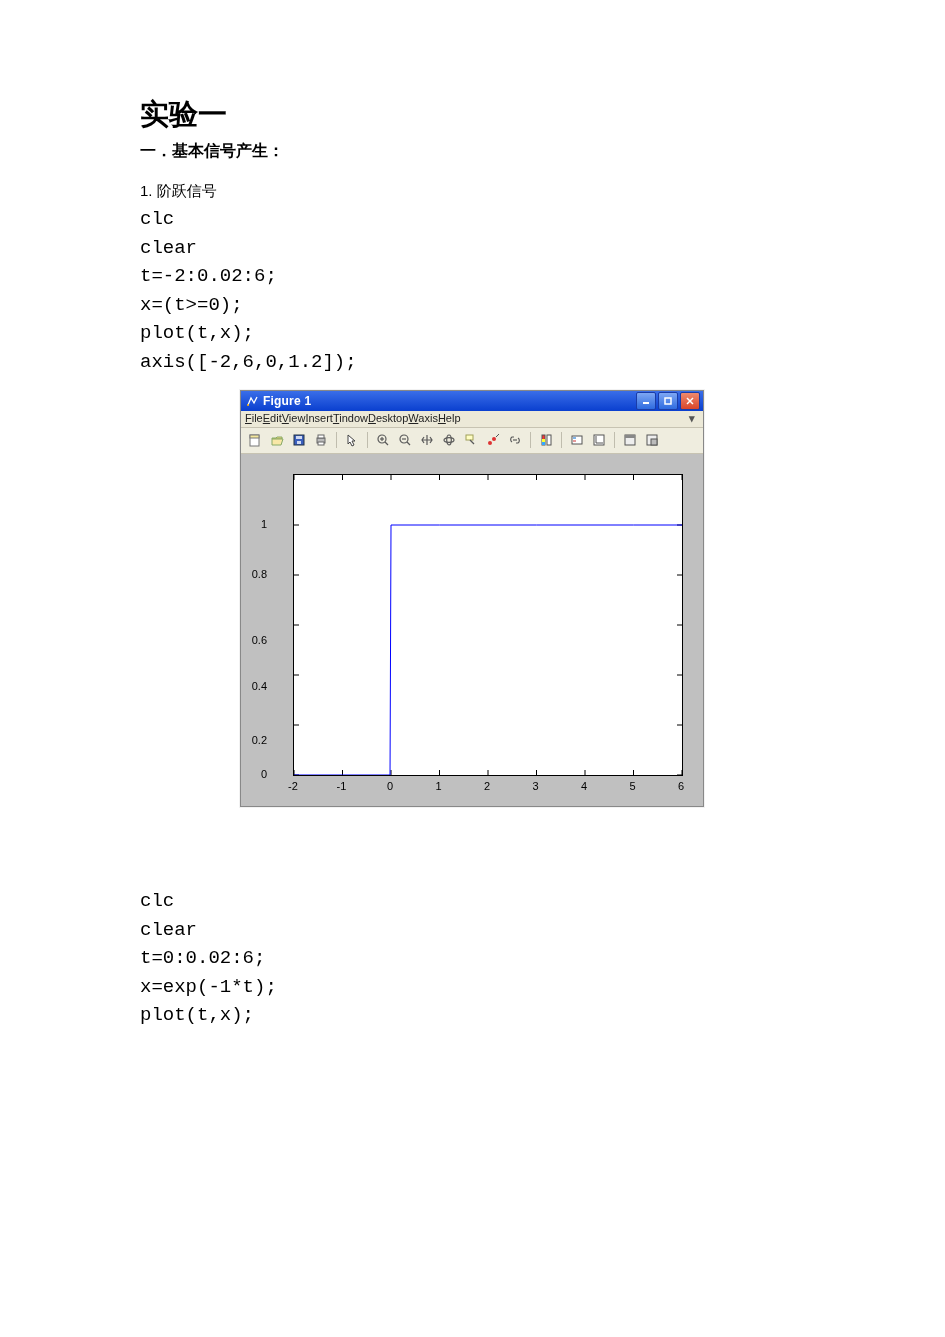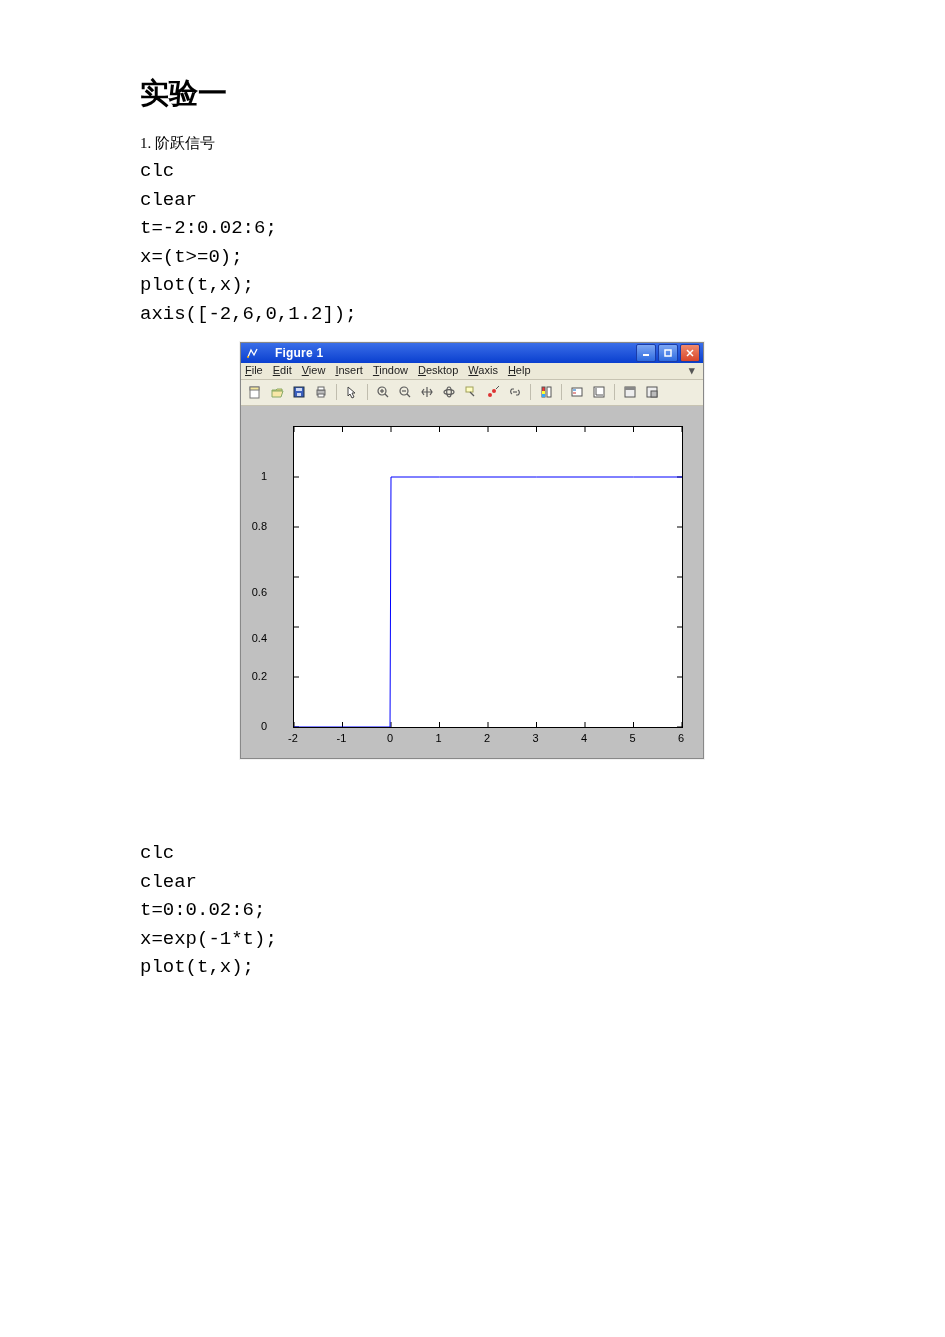--- a/index.html
+++ b/index.html
@@ -3,38 +3,38 @@
 <meta charset="utf-8">
 <style>
   body {
     margin: 0;
     padding: 0;
     background: #fff;
     font-family: "SimSun", "宋体", serif;
     width: 945px;
   }
   .page {
-    padding: 74px 140px 40px 140px;
+    padding: 95px 140px 40px 140px;
   }
   h1.title {
     font-family: "SimSun", "宋体", serif;
     font-size: 29px;
     font-weight: bold;
     margin: 0 0 6px 0;
   }
   .section-label {
     font-size: 16px;
     font-weight: bold;
     margin-bottom: 20px;
   }
   .subheading {
     font-size: 15px;
     margin-top: 20px;
     margin-bottom: 4px;
-    font-family: Liberation Serif, serif;
+    font-family: Liberation Sans, sans-serif;
   }
   pre.code {
     font-family: "Courier New", monospace;
     font-size: 19px;
     line-height: 1.5;
     margin: 0;
     white-space: pre;
   }
 
   
@@ -46,21 +46,20 @@
     border: 1px solid #888;
     box-shadow: 0 0 0 1px rgba(0,0,0,.05);
   }
   .titlebar {
     height: 20px;
     background: linear-gradient(to bottom, #3a6ee8 0%, #0a3fcf 100%);
     display: flex;
     align-items: center;
     color: #fff;
     padding: 0 2px;
-    gap: 12px;
   }
   .titlebar .app-icon {
     width: 14px; height: 14px;
     margin: 0 4px 0 2px;
     display: flex; align-items: center; justify-content: center;
   }
   .titlebar .win-title {
     flex: 1;
     font-weight: bold;
     font-size: 12px;
@@ -74,21 +73,20 @@
     border-radius: 2px;
   }
   .winbtn.min, .winbtn.max { background: linear-gradient(to bottom,#7ea7f3,#2e6be0); }
   .winbtn.close { background: linear-gradient(to bottom,#f08a6d,#d9462a); }
 
   .menubar {
     background: #ece9d8;
     border-bottom: 1px solid #c7c3b2;
     padding: 1px 4px 2px 4px;
     display: flex;
-    gap: 10px;
     font-size: 11px;
     color: #222;
   }
   .menubar span u { text-decoration: underline; }
   .menubar .spacer { flex: 1; }
   .menubar .chevron {
     width: 10px; color: #555; font-weight: bold;
   }
 
   .toolbar {
@@ -154,20 +152,21 @@
     transform: translateX(-50%);
     font-family: Arial, sans-serif;
   }
   svg.tickmarks { position: absolute; inset: 0; }
 </style>
 </head>
 <body>
 
 <div class="page">
   <h1 class="title">实验一</h1>
+  <div class="section-label">一．基本信号产生：</div>
 
   <div class="subheading">1. 阶跃信号</div>
   <pre class="code">clc
 clear
 t=-2:0.02:6;
 x=(t&gt;=0);
 plot(t,x);
 axis([-2,6,0,1.2]);</pre>
 
   <div class="figure-wrap">
@@ -326,21 +325,21 @@
           <svg width="14" height="14">
             <rect x="2" y="2" width="10" height="10" fill="#eee" stroke="#555"></rect>
             <rect x="6" y="6" width="6" height="6" fill="#bbb" stroke="#555"></rect>
           </svg>
         </div>
       </div>
 
     <div class="plot-area">
       <div class="ytick-labels" id="yticks">
           <div class="ylab" style="top: 300px;">0</div>
-          <div class="ylab" style="top: 250px;">0.2</div>
+          <div class="ylab" style="top: 266px;">0.2</div>
           <div class="ylab" style="top: 212px;">0.4</div>
           <div class="ylab" style="top: 166px;">0.6</div>
           <div class="ylab" style="top: 100px; margin-left: 43px;">0.8</div>
           <div class="ylab" style="top: 50px;">1</div>
         </div>
       <div class="axes">
         <svg class="tickmarks" id="plotsvg" preserveAspectRatio="none" viewBox="0 0 388 300">
             <line x1="0" y1="0" x2="0" y2="5" stroke="#000"></line>
             <line x1="0" y1="300" x2="0" y2="295" stroke="#000"></line>
             <line x1="48.5" y1="0" x2="48.5" y2="5" stroke="#000"></line>

